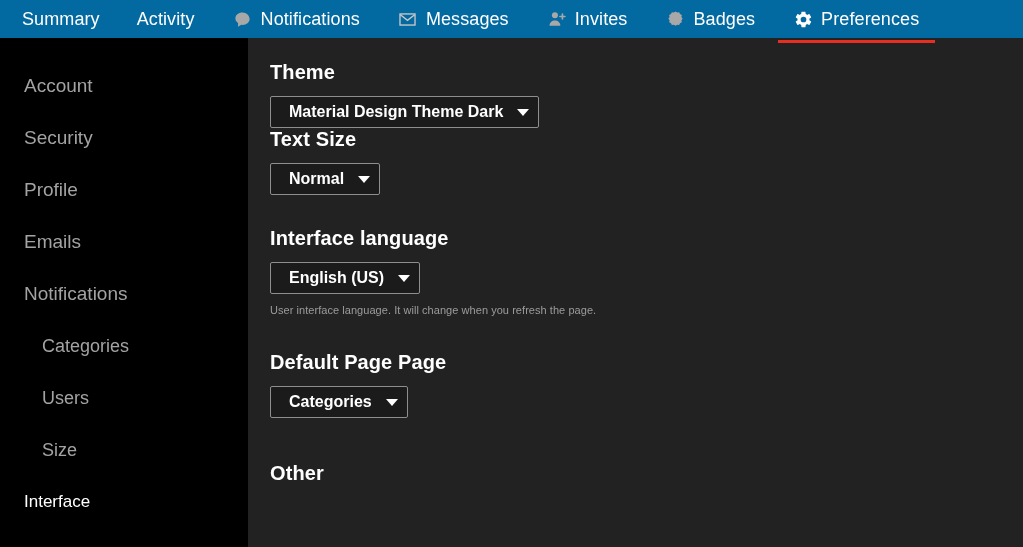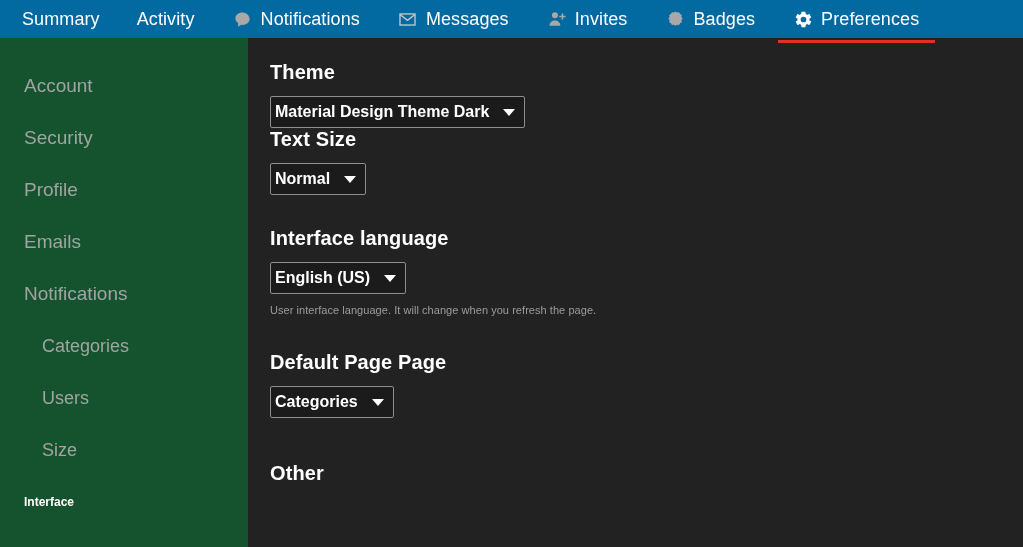--- a/index.html
+++ b/index.html
@@ -60,40 +60,40 @@
     display: flex;
     width: 1023px;
     height: 509px;
   }
 
   
   #sidebar {
     width: 248px;
     flex: 0 0 248px;
     padding-top: 22px;
-    background: #14532d;
+    background: #000000;
   }
   .side-item {
     display: block;
     padding: 0 0 0 24px;
     height: 52px;
     line-height: 52px;
     font-size: 19px;
     color: #a3a3a3;
     cursor: pointer;
     white-space: nowrap;
   }
   .side-item.sub {
     padding-left: 42px;
     font-size: 18px;
   }
   .side-item.active {
     color: #ffffff;
-    font-weight: bold;
-    font-size: 12px;
+    font-weight: normal;
+    font-size: 17px;
   }
 
   
   #content {
     flex: 1;
     padding-top: 19px;
     padding-left: 22px;
     background: #222222;
     overflow: hidden;
   }
@@ -112,21 +112,21 @@
   .group-other { margin-top: 44px; }
 
   .select-box {
     display: inline-flex;
     align-items: center;
     justify-content: space-between;
     background: #1b1b1b;
     border: 1px solid #8e8e8e;
     border-radius: 2px;
     height: 32px;
-    padding: 0 9px 0 4px;
+    padding: 0 9px 0 18px;
     cursor: pointer;
     min-width: 0;
   }
   .select-box .sel-label {
     font-size: 16px;
     font-weight: bold;
     color: #ffffff;
     white-space: nowrap;
   }
   .caret {

